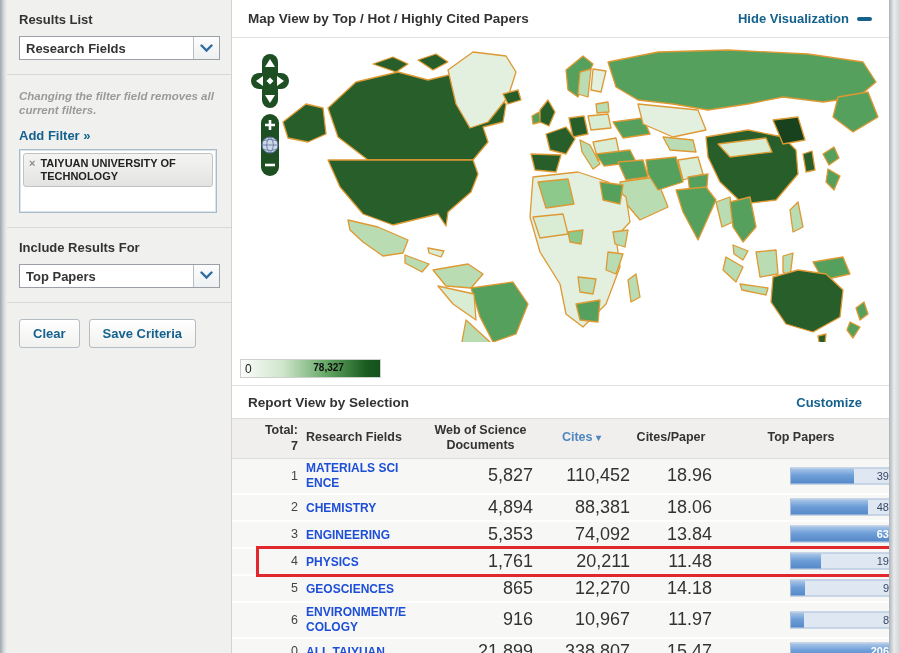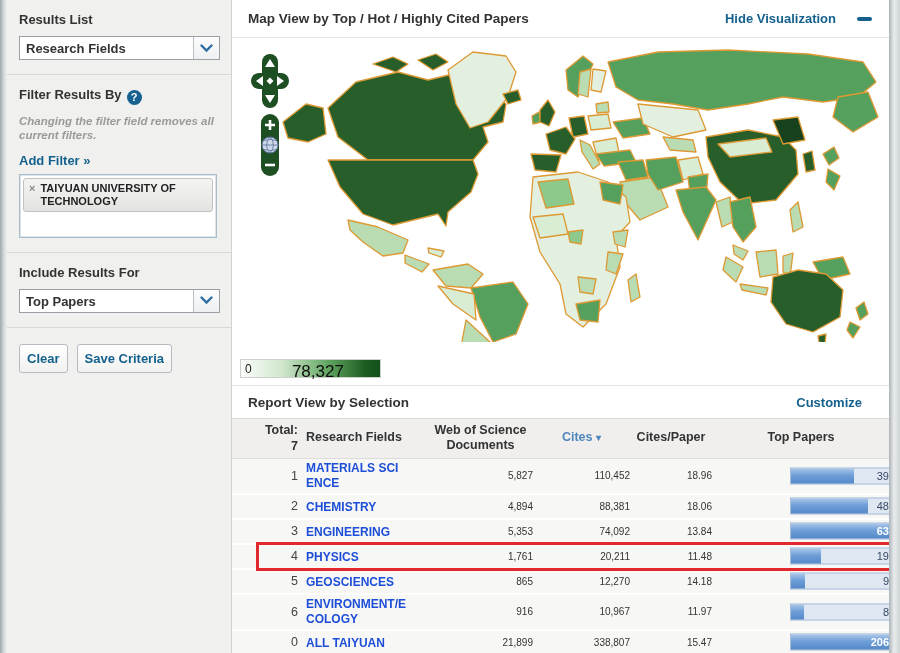--- a/index.html
+++ b/index.html
@@ -33,41 +33,41 @@
     display:inline-block; margin-bottom:6px; cursor:pointer; }
   .filter-box { width:198px; height:64px; background:#fff; border:1px solid #a9bccb;
     box-shadow:0 0 0 1px #dce4ea inset; padding:3px; }
   .filter-tag { display:flex; align-items:flex-start; gap:5px; width:100%;
     background:linear-gradient(#f4f4f3,#e3e3e1); border:1px solid #c2c2c0; border-radius:3px;
     padding:3px 5px; cursor:pointer; }
   .tag-x { color:#8a8a88; font-size:11px; font-weight:bold; line-height:13px; }
   .tag-label { font-size:11px; font-weight:bold; color:#222; line-height:1.2; }
   .btn-row { padding:16px 12px; display:flex; gap:9px; }
   .btn { background:linear-gradient(#ffffff,#f1f1ef); border:1px solid #b5bcc2; border-radius:3px;
-    font-size:13px; font-weight:bold; color:#15618e; padding:6px 7px; cursor:pointer;
+    font-size:13px; font-weight:bold; color:#15618e; padding:6px 13px; cursor:pointer;
     font-family:"Liberation Sans", sans-serif; }
 
   
   .main { position:absolute; left:232px; top:0; width:658px; height:477px; background:#fff; }
   .main-header { height:38px; border-bottom:1px solid #e2e2e0; display:flex;
     align-items:center; justify-content:space-between; padding:0 18px 0 16px; }
   .map-title { font-size:13.5px; font-weight:bold; color:#333; }
   .hide-link { font-size:13px; font-weight:bold; color:#15618e; cursor:pointer;
-    display:flex; align-items:center; gap:21px; text-decoration:none; }
+    display:flex; align-items:center; gap:8px; text-decoration:none; }
   .minus-icon { display:inline-block; width:15px; height:4px; background:#15618e; border-radius:2px; }
 
   .map-wrap { position:relative; height:348px; border-bottom:1px solid #e2e2e0; overflow:hidden; }
   .world-svg { position:absolute; left:46px; top:4px; }
   .map-controls { position:absolute; left:18px; top:14px; z-index:3; }
 
   .scalebar { position:absolute; left:8px; bottom:7px; width:141px; height:19px;
     background:linear-gradient(to right,#fbfdfb,#cfe6cc 30%,#63a763 62%,#1a5c20 90%,#14511b);
     border:1px solid #cfcfcd; }
   .scale-min { position:absolute; left:4px; top:2px; font-size:12px; color:#1a1a1a; }
-  .scale-max { position:absolute; right:26%; top:2px; font-size:17px; font-weight:normal; color:#0d0d0d;text-align:center; }
+  .scale-max { position:absolute; right:26%; top:2px; font-size:10px; font-weight:bold; color:#0d0d0d;text-align:center; }
 
   .report-header { height:32px; display:flex; align-items:center; justify-content:space-between;
     padding:0 28px 0 16px; }
   .report-title { font-size:13.5px; font-weight:bold; color:#333; }
   .customize { font-size:13px; font-weight:bold; color:#15618e; cursor:pointer; text-decoration:none; }
 
   .thead { display:flex; align-items:center; background:#f0efee;
     border-top:1px solid #dcdcda; border-bottom:1px solid #dcdcda; min-height:37px; padding:3px 0; }
   .c-rank { width:66px; text-align:right; }
   .c-field { width:130px; padding-left:8px; }
@@ -79,21 +79,21 @@
   .thead .c-wos, .thead .c-cites, .thead .c-cpp, .thead .c-top { text-align:center; }
   .th-cites { color:#4f87be; cursor:pointer; }
   .sort-arrow { font-size:10px; color:#4f87be; }
   .th-total { line-height:1.3; }
 
   .trow { display:flex; align-items:center; background:#f7f7f5; border-bottom:2px solid #fff;
     position:relative; min-height:25px; padding:2px 0; }
   .rank { font-size:12.5px; color:#444; }
   .field-link { font-size:12px; font-weight:bold; color:#1d4ed8; display:inline-block;
     width:100px; word-break:break-all; line-height:1.25; cursor:pointer; text-decoration:none; }
-  .num { font-size:10px; color:#333; }
+  .num { font-size:18px; color:#333; }
 
   .hbar { position:absolute; right:-3px; top:50%; transform:translateY(-50%);
     width:103px; height:17px; background:#dfe7f2; border:1px solid #a9bdd8; }
   .hbar-fill { position:absolute; left:0; top:0; bottom:0;
     background:linear-gradient(#a9c6e8,#6f9fd8 45%,#5588c8); }
   .hbar-label { position:absolute; right:3px; top:1px; font-size:11px; color:#3a4a66; }
   .hbar.full .hbar-label { color:#fff; font-weight:bold; }
 
   .red-box { position:absolute; left:24px; right:-6px; top:-3px; bottom:-3px;
     border:3px solid #e1282c; pointer-events:none; z-index:4; }
@@ -112,23 +112,20 @@
         <div class="dd-value">Research Fields</div>
         <div class="dd-cap">
           <svg width="13" height="9" viewBox="0 0 13 9">
               <path d="M1.5 1.5 L6.5 6.5 L11.5 1.5" fill="none" stroke="#2e6da4" stroke-width="2.4" stroke-linecap="round"></path>
             </svg>
         </div>
       </div>
     </div>
 
     <div class="sb-section">
-      <div class="sb-title">
-        <span>Filter Results By</span><span class="help-icon">?</span>
-      </div>
       <div class="sb-note">Changing the filter field removes all current filters.</div>
       <a class="add-filter">Add Filter »</a>
       <div class="filter-box">
         <div class="filter-tag">
           <span class="tag-x">×</span>
           <span class="tag-label">TAIYUAN UNIVERSITY OF TECHNOLOGY</span>
         </div>
       </div>
     </div>
 

